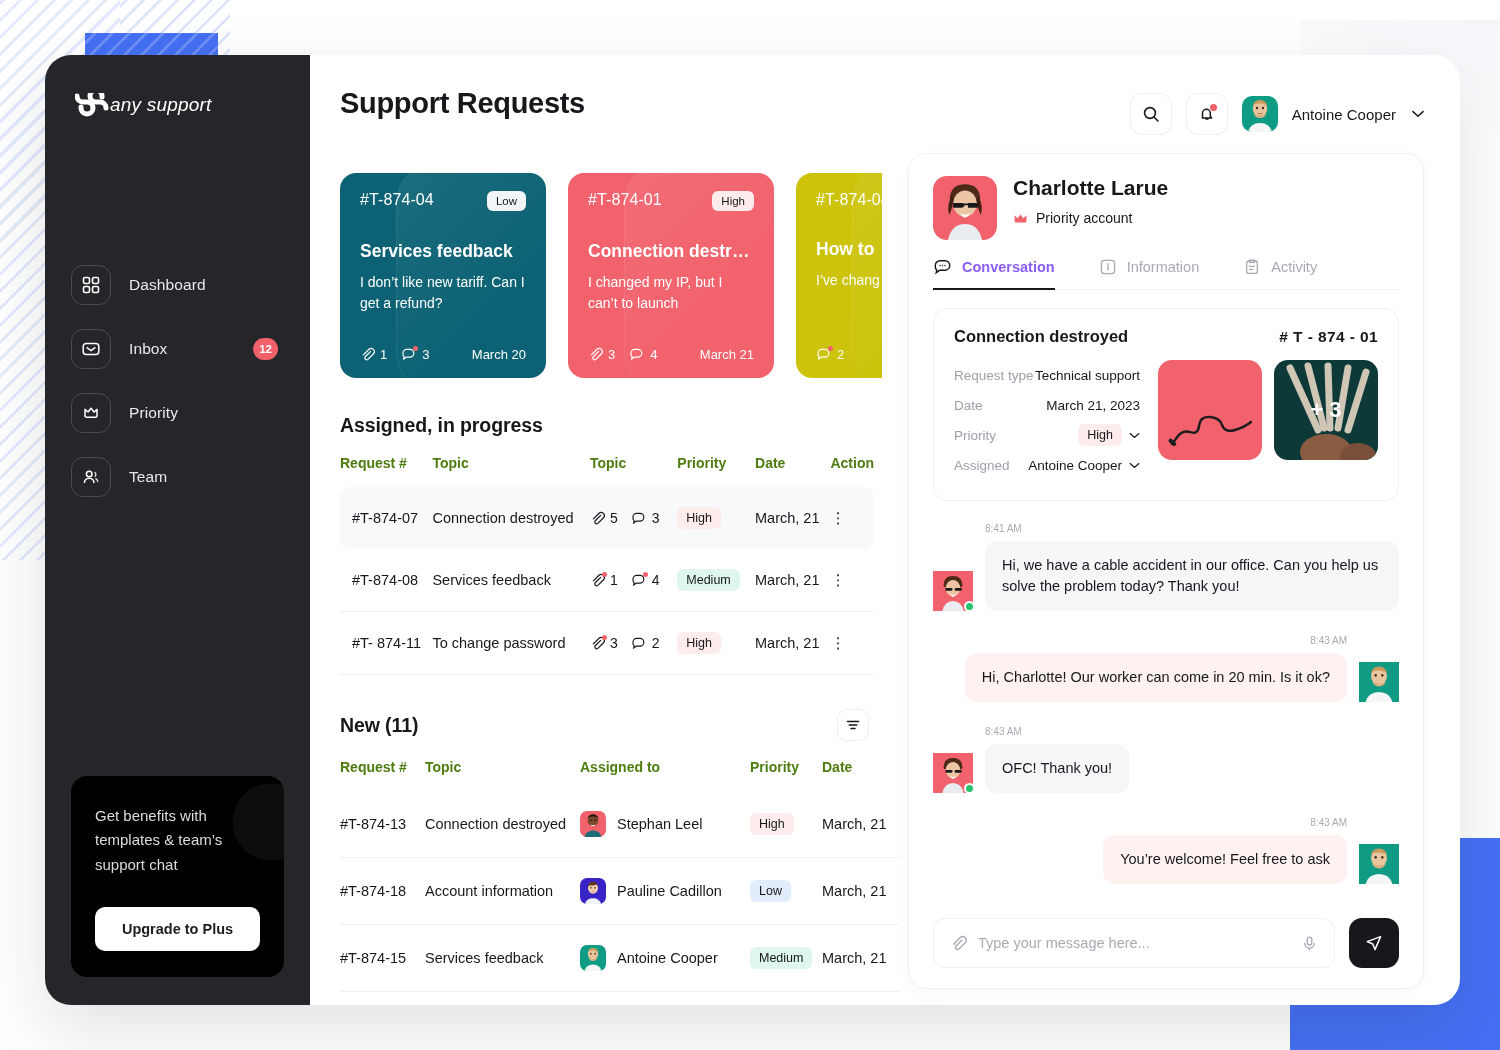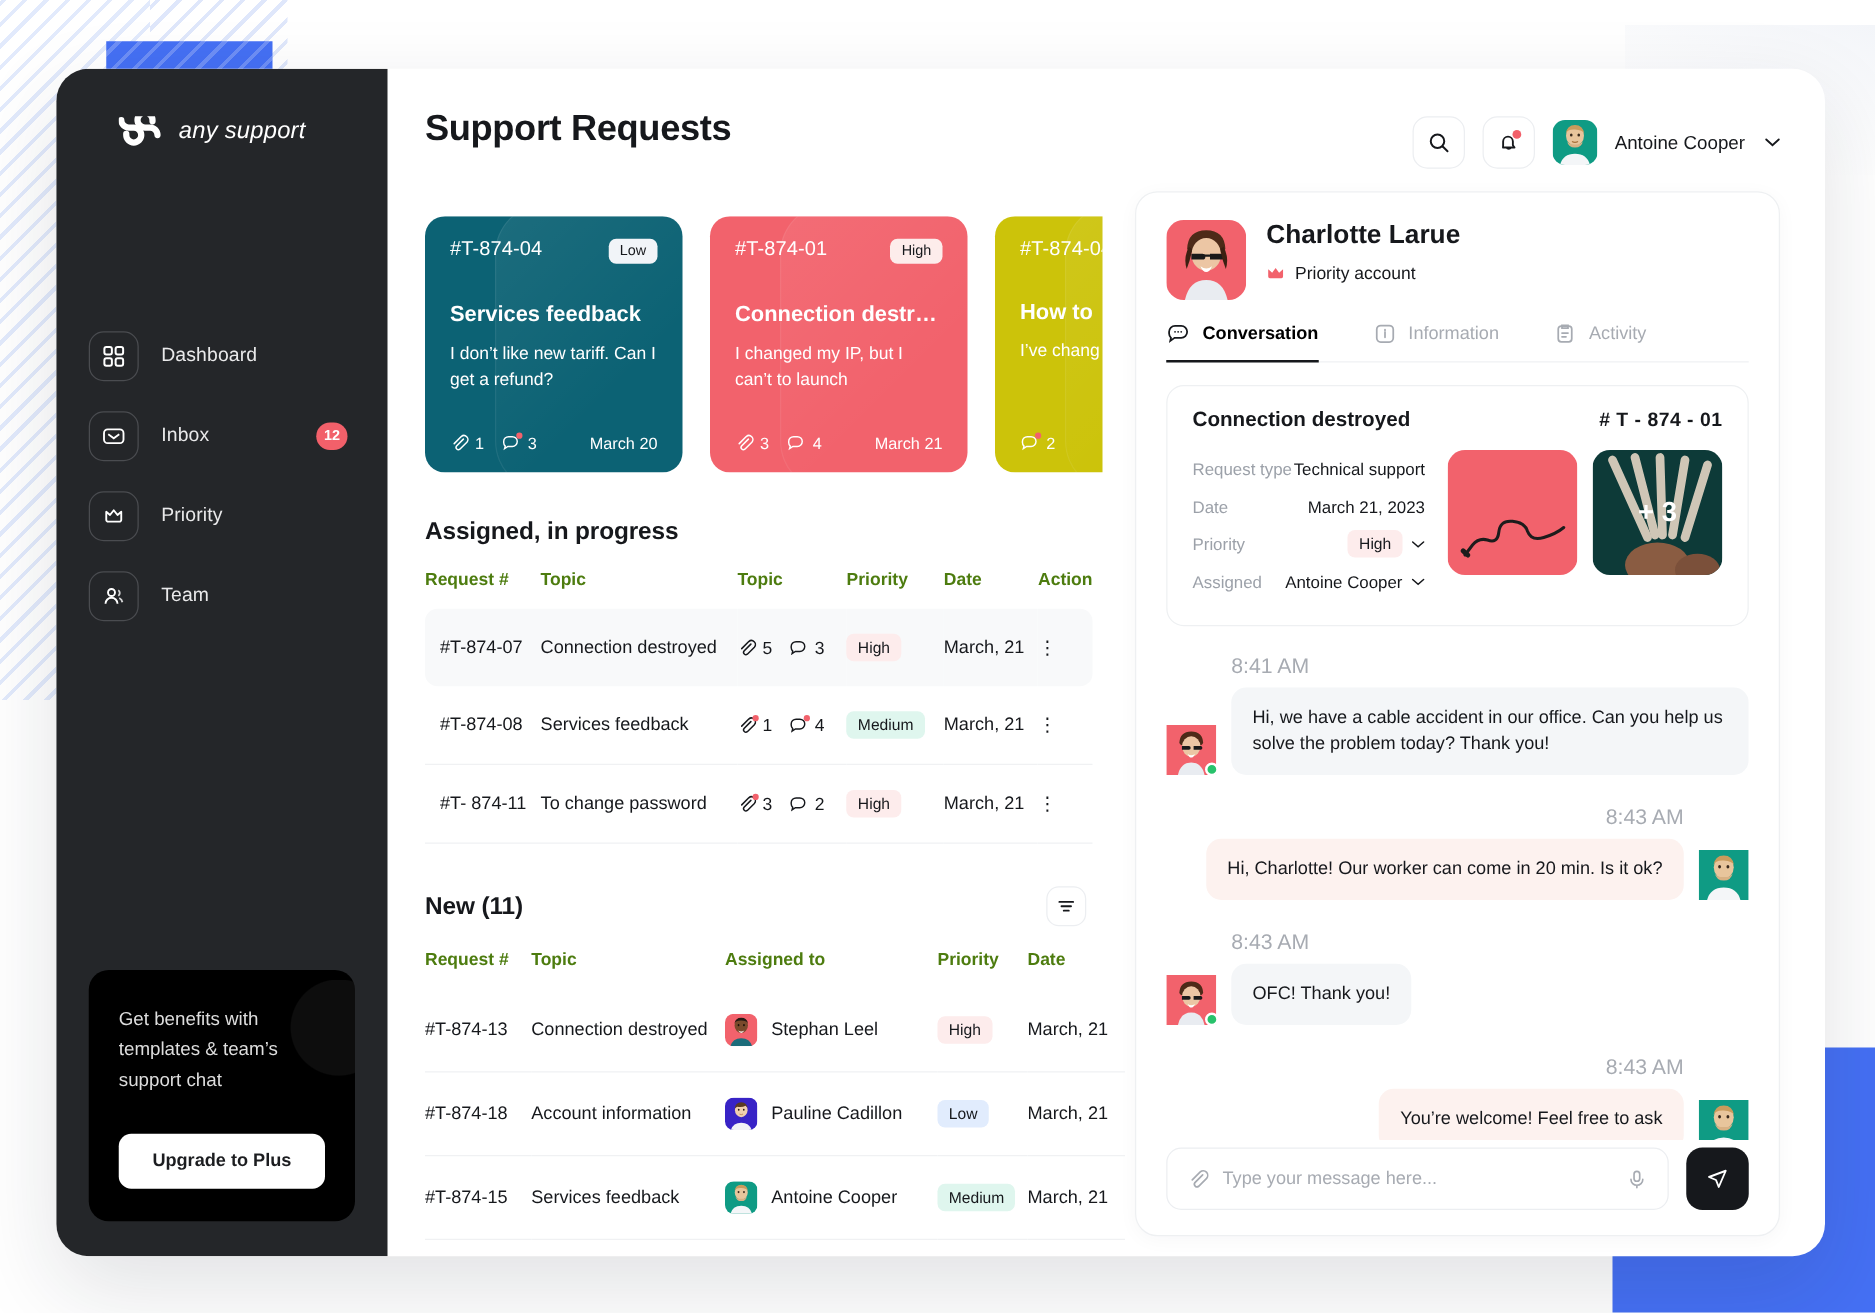--- a/index.html
+++ b/index.html
@@ -61,23 +61,22 @@
 
   
   .sidebar {
     width: 265px; flex: 0 0 265px;
     background: #242629;
     display: flex; flex-direction: column;
     position: relative;
     padding: 0 0 28px 0;
   }
   .brand {
-    display: flex; align-items: center; gap: 16px;
+    display: flex; align-items: center; gap: 3px;
     padding: 38px 0 0 30px;
-    margin-left: 20px;
   }
   .brand .mark { width: 34px; height: 24px; flex: 0 0 34px; }
   .brand .name {
     color: #fff; font-size: 19px; font-style: italic; font-weight: 500;
     letter-spacing: .2px; margin-left: -2px;
   }
   .nav { margin-top: 145px; display: flex; flex-direction: column; gap: 18px; padding: 0 26px; }
   .nav-item {
     display: flex; align-items: center; gap: 18px;
     height: 46px; cursor: pointer; position: relative;
@@ -239,21 +238,21 @@
   .panel-head { display: flex; gap: 16px; align-items: flex-start; }
   .panel-head .avatar { width: 64px; height: 64px; border-radius: 14px; flex: 0 0 64px; }
   .contact-name { font-size: 21px; font-weight: 700; color: #16181c; }
   .contact-sub { display: flex; align-items: center; gap: 8px; margin-top: 10px; font-size: 14px; color: #16181c; }
 
   .tabs { display: flex; gap: 44px; margin-top: 18px; border-bottom: 1px solid #f0f1f3; }
   .tab {
     display: flex; align-items: center; gap: 10px; padding-bottom: 13px;
     font-size: 14.5px; color: #a7abb2; cursor: pointer; position: relative;
   }
-  .tab.active { color: #000000; font-weight: 700; }
+  .tab.active { color: #8b5cf6; font-weight: 700; }
   .tab.active::after {
     content:""; position: absolute; left:0; right:0; bottom:-1px; height: 2.5px; background:#16181c;
   }
 
   .req-card {
     margin-top: 18px; border: 1px solid #eef0f2; border-radius: 14px;
     padding: 18px 20px 20px 20px; display: flex; flex-direction: column;
   }
   .req-top { display: flex; align-items: center; justify-content: space-between; }
   .req-title { font-size: 16.5px; font-weight: 700; color: #16181c; }
@@ -274,21 +273,21 @@
   .msg-row { display: flex; gap: 12px; align-items: flex-end; }
   .msg-row.out { flex-direction: row-reverse; }
   .msg-avatar-wrap { position: relative; flex: 0 0 40px; }
   .msg-avatar { width: 40px; height: 40px; border-radius: 10px; overflow: hidden; }
   .online-dot {
     position: absolute; right: -2px; bottom: -1px; width: 11px; height: 11px;
     border-radius: 50%; background: #27c26b; border: 2px solid #fff;
   }
   .msg-col { display: flex; flex-direction: column; max-width: 420px; }
   .msg-row.out .msg-col { align-items: flex-end; }
-  .msg-time { font-size: 17px; color: #a7abb2; margin-bottom: 7px; }
+  .msg-time { font-size: 10px; color: #a7abb2; margin-bottom: 7px; }
   .bubble {
     background: #f4f6f8; border-radius: 12px; padding: 14px 17px;
     font-size: 14.5px; line-height: 1.45; color: #16181c;
   }
   .bubble.out { background: #fdf2ef; }
   .msg-block { margin-bottom: 18px; }
 
   .composer { display: flex; gap: 14px; align-items: center; margin-top: auto; padding-top: 6px;}
   .input-wrap {
     flex: 1; height: 50px; border: 1px solid #eceef1; border-radius: 12px;

